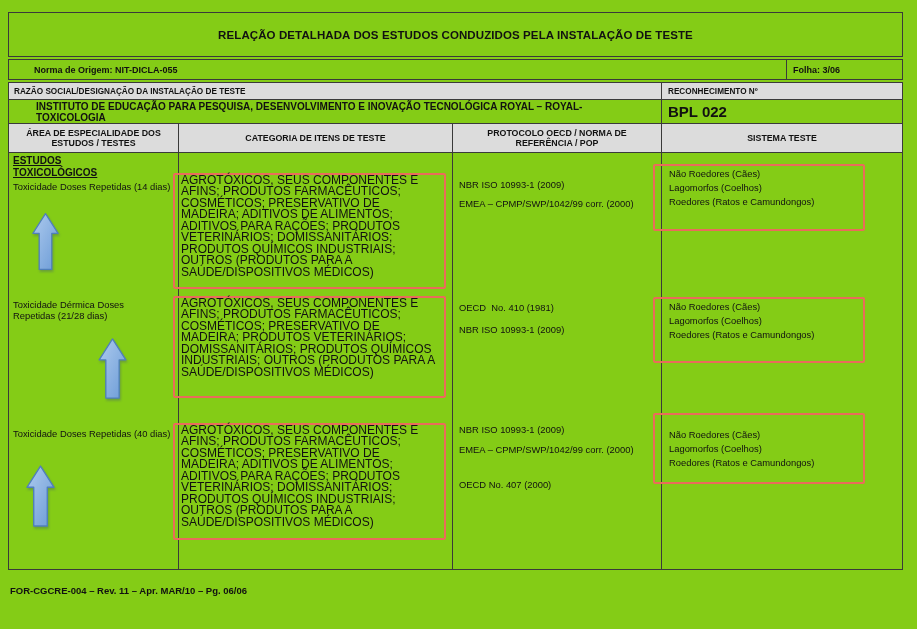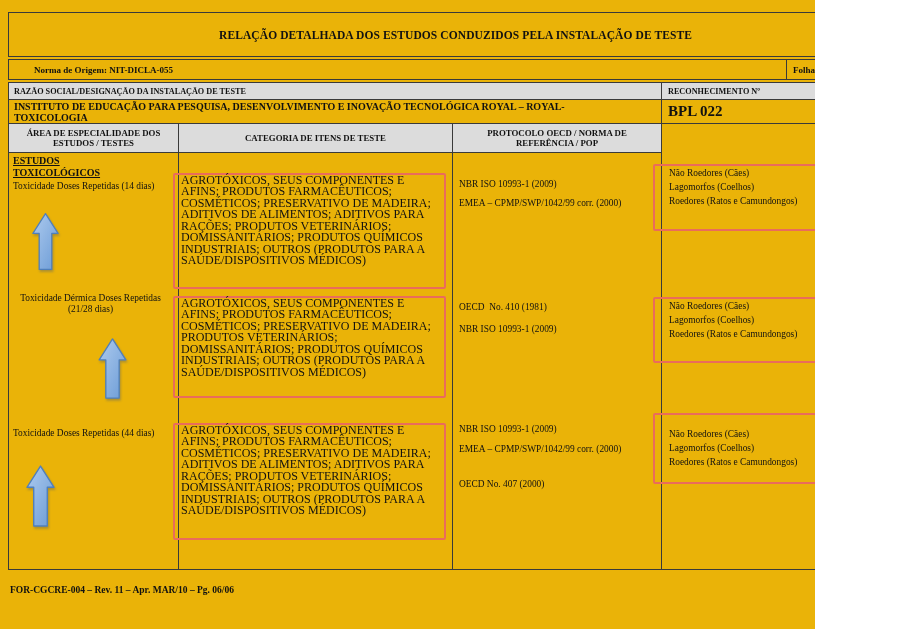--- a/index.html
+++ b/index.html
@@ -1,18 +1,18 @@
 <!DOCTYPE html>
 <html><head>
 <meta charset="utf-8">
 <style>
   html,body{margin:0;padding:0;background:#fff;}
   .doc{
-    position:relative;width:815px;height:629px;background:#eab308;overflow:hidden;
-    font-family:Liberation Serif, serif;color:#111;
+    position:relative;width:917px;height:629px;background:#84cc16;overflow:hidden;
+    font-family:Liberation Sans, sans-serif;color:#111;
   }
   .abs{position:absolute;}
   
   .title-box{
     left:8px;top:12px;width:893px;height:43px;border:1px solid #3a3a3a;
     display:flex;align-items:center;justify-content:center;
   }
   .title-box .t{font-weight:bold;font-size:11.5px;letter-spacing:.1px;}
   .norma-box{
     left:8px;top:59px;width:893px;height:19px;border:1px solid #3a3a3a;
@@ -24,40 +24,40 @@
   .tbl{left:8px;top:82px;width:893px;height:486px;border:1px solid #3a3a3a;}
   .cell{position:absolute;box-sizing:border-box;}
   .gray{background:#dcdcdc;}
   .bb{border-bottom:1px solid #3a3a3a;}
   .br{border-right:1px solid #3a3a3a;}
   .rowA{height:17px;top:0;display:flex;align-items:center;font-size:8.2px;font-weight:bold;}
   .a1{left:0;width:653px;padding-left:5px;}
   .a2{left:653px;width:240px;padding-left:6px;}
   .rowB{height:24px;top:17px;display:flex;align-items:center;font-weight:bold;}
   .b1{left:0;width:653px;font-size:10px;line-height:11px;padding-left:5px;}
-  .b1 .inner{max-width:585px;}
+  .b1 .inner{max-width:585px;margin-left:22px;}
   .b2{left:653px;width:240px;font-size:15px;padding-left:6px;}
   .rowC{height:29px;top:41px;display:flex;align-items:center;justify-content:center;
         text-align:center;font-size:8.8px;font-weight:bold;line-height:10px;}
   .c1{left:0;width:170px;}
   .c2{left:170px;width:274px;}
   .c3{left:444px;width:209px;}
   .c3 .inner{max-width:180px;}
   .c4{left:653px;width:240px;}
   .rowD{top:70px;height:416px;}
   .d1{left:0;width:170px;}
   .d2{left:170px;width:274px;}
   .d3{left:444px;width:209px;}
   .d4{left:653px;width:240px;}
   
   .sect{left:4px;top:72px;width:125px;font-size:10px;font-weight:bold;
         text-decoration:underline;line-height:11.5px;}
   .area{font-size:9.4px;line-height:11px;}
   .area1{left:4px;top:98px;width:162px;}
-  .area2{left:4px;top:210px;width:155px;text-align:center;}
+  .area2{left:4px;top:216px;width:155px;}
   .area3{left:4px;top:345px;width:162px;}
   .proto{font-size:9.4px;line-height:11.5px;left:450px;width:186px;}
   .p11{top:96px;} .p12{top:115px;width:178px;}
   .p21{top:219px;} .p22{top:241px;}
   .p31{top:341px;} .p32{top:361px;width:178px;} .p33{top:396px;}
   
   .redbox{position:absolute;border:2px solid #ea6c5b;border-radius:2px;box-sizing:border-box;}
   .cat{font-size:12px;line-height:11.45px;padding:0 4px 0 6px;color:#111;}
   .cat1{left:164px;top:90px;width:273px;height:116px;}
   .cat2{left:164px;top:213px;width:273px;height:102px;}
@@ -107,30 +107,31 @@
     <div class="cell rowB b1 bb br">
       <div class="inner">INSTITUTO DE EDUCAÇÃO PARA PESQUISA, DESENVOLVIMENTO E INOVAÇÃO TECNOLÓGICA ROYAL – ROYAL-TOXICOLOGIA</div>
     </div>
     <div class="cell rowB b2 bb">BPL 022</div>
 
     <div class="cell rowC c1 gray bb br">ÁREA DE ESPECIALIDADE DOS ESTUDOS / TESTES</div>
     <div class="cell rowC c2 gray bb br">CATEGORIA DE ITENS DE TESTE</div>
     <div class="cell rowC c3 gray bb br">
       <div class="inner">PROTOCOLO OECD / NORMA DE REFERÊNCIA / POP</div>
     </div>
+    <div class="cell rowC c4 gray bb">SISTEMA TESTE</div>
 
     <div class="cell rowD d1 br"></div>
     <div class="cell rowD d2 br"></div>
     <div class="cell rowD d3 br"></div>
     <div class="cell rowD d4"></div>
 
     <div class="abs sect">ESTUDOS TOXICOLÓGICOS</div>
     <div class="abs area area1">Toxicidade Doses Repetidas (14 dias)</div>
     <div class="abs area area2">Toxicidade Dérmica Doses Repetidas (21/28 dias)</div>
-    <div class="abs area area3">Toxicidade Doses Repetidas (44 dias)</div>
+    <div class="abs area area3">Toxicidade Doses Repetidas (40 dias)</div>
 
     <svg class="arrow ar1" viewBox="0 0 30 64">
       <polygon points="15,1 29,23 22,23 22,63 8,63 8,23 1,23" fill="url(#arrowGrad)" stroke="#4f7fbb" stroke-width="1.4" stroke-linejoin="round"></polygon>
     </svg>
     <svg class="arrow ar2" viewBox="0 0 30 64">
       <polygon points="15,1 29,23 22,23 22,63 8,63 8,23 1,23" fill="url(#arrowGrad)" stroke="#4f7fbb" stroke-width="1.4" stroke-linejoin="round"></polygon>
     </svg>
     <svg class="arrow ar3" viewBox="0 0 30 64">
       <polygon points="15,1 29,23 22,23 22,63 8,63 8,23 1,23" fill="url(#arrowGrad)" stroke="#4f7fbb" stroke-width="1.4" stroke-linejoin="round"></polygon>
     </svg>

